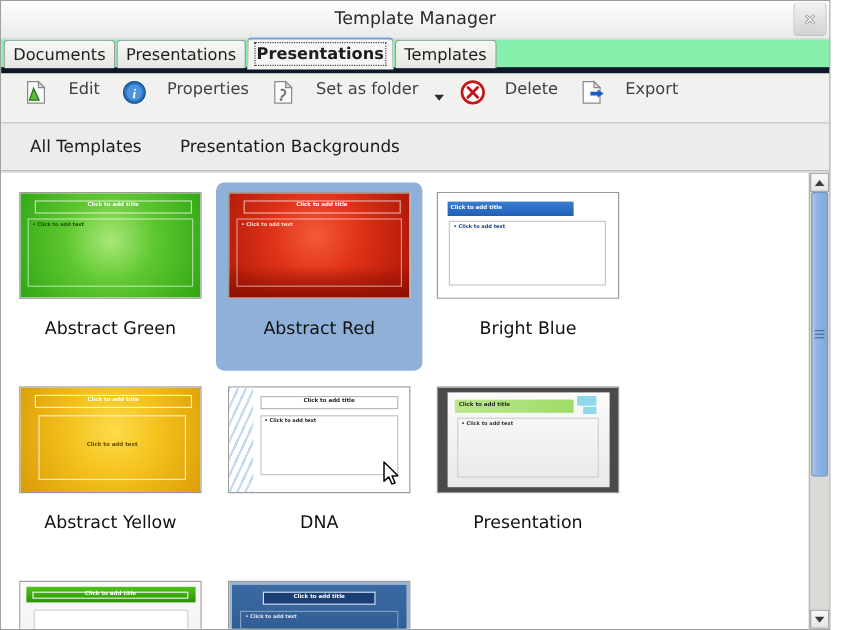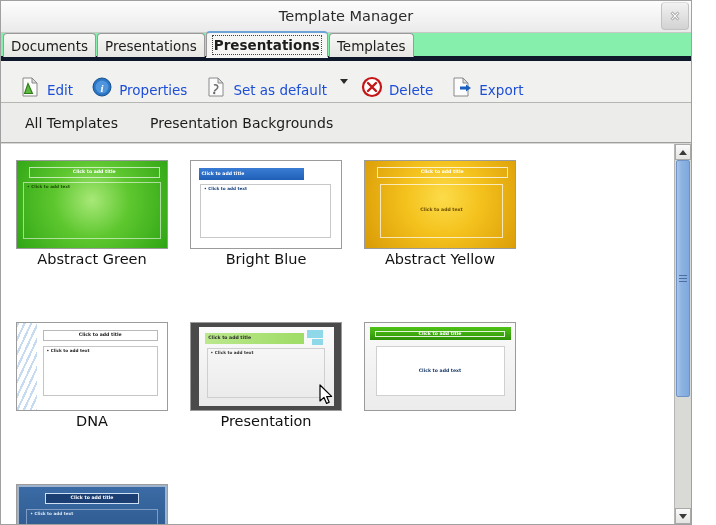--- a/index.html
+++ b/index.html
@@ -90,28 +90,28 @@
   .toolbar {
     flex: 0 0 42px;
     height: 42px;
     background: #f1f1ef;
     border-bottom: 1px solid #b5b5b2;
     display: flex; align-items: center;
     padding-left: 10px;
     gap: 2px;
   }
   .tbtn {
-    display: flex; align-items: flex-end;
-    gap: 6px;
+    display: flex; align-items: flex-start;
+    gap: 16px;
     height: 34px;
     padding: 0 7px;
     border: 1px solid transparent;
     border-radius: 3px;
     font-size: 13.5px;
-    color: #1d4ed8;
+    color: #404040;
     cursor: pointer;
     white-space: nowrap;
   }
   .tbtn .ic { width: 22px; height: 22px; flex: 0 0 22px; display:block; }
   .dropdown-arrow {
     width: 14px; height: 34px;
     display: flex; align-items: center; justify-content: center;
     cursor: pointer;
   }
   .dropdown-arrow::after {
@@ -165,21 +165,21 @@
   }
   .cell.selected { background: #8fb0d8; }
   .thumb-box {
     width: 152px; height: 89px;
     background: #fff;
     border: 1px solid #9b9b9b;
     overflow: hidden;
     position: relative;
   }
   .cell-label {
-    margin-top: 2px;
+    margin-top: 17px;
     font-size: 14.5px;
     color: #111;
     text-align: center;
   }
 
   
   .slide { position:absolute; inset:0; }
   .ph {
     position: absolute;
     font-size: 4.6px;
@@ -288,21 +288,21 @@
       </div>
       <div class="tbtn">
         <span>
           <svg class="ic" xmlns="http://www.w3.org/2000/svg" viewBox="0 0 22 22">
             <path d="M4 2h9l5 5v13H4z" fill="#fbfbfb" stroke="#8a8a8a"></path>
             <path d="M13 2l5 5h-5z" fill="#dcdcdc" stroke="#8a8a8a"></path>
             <path d="M9 9c2.5-1 4.5 1 3.5 3-1 2-3 2-3 3.5" fill="none" stroke="#6f6f6f" stroke-width="1.6"></path>
             <circle cx="9.2" cy="17" r="1.2" fill="#6f6f6f"></circle>
           </svg>
         </span>
-        <span>Set as default</span>
+        <span>Set as folder</span>
       </div>
       <div class="dropdown-arrow"></div>
       <div class="tbtn">
         <span>
           <svg class="ic" xmlns="http://www.w3.org/2000/svg" viewBox="0 0 22 22">
             <circle cx="11" cy="11" r="9" fill="#fff" stroke="#c41616" stroke-width="2.2"></circle>
             <path d="M7 7l8 8M15 7l-8 8" stroke="#c41616" stroke-width="2.4" stroke-linecap="round"></path>
           </svg>
         </span>
         <span>Delete</span>
@@ -331,20 +331,32 @@
           <div class="thumb-box">
             <div class="slide" style="background:radial-gradient(circle at 50% 45%, #a8e878 0%, #5ec72f 42%, #2fa514 100%);">
               <div class="ph ph-title" style="border:1px solid rgba(255,255,255,.65);color:#fff;">Click to add title</div>
               <div class="ph ph-body" style="border:1px solid rgba(255,255,255,.55);color:#1d4f05;">
                 <div class="bullet">• Click to add text</div>
               </div>
             </div>
           </div>
           <div class="cell-label">Abstract Green</div>
         </div>
+        <div class="cell selected">
+          <div class="thumb-box">
+            <div class="slide" style="background:radial-gradient(circle at 48% 40%, #f35a3a 0%, #e03318 38%, #a81405 100%);">
+              <div style="position:absolute;left:0;right:0;bottom:0;height:30%;background:linear-gradient(to top,#8e1002,rgba(142,16,2,0));"></div>
+              <div class="ph ph-title" style="border:1px solid rgba(255,255,255,.6);color:#fff;">Click to add title</div>
+              <div class="ph ph-body" style="border:1px solid rgba(255,255,255,.5);color:#ffd9cf;">
+                <div class="bullet">• Click to add text</div>
+              </div>
+            </div>
+          </div>
+          <div class="cell-label">Abstract Red</div>
+        </div>
         <div class="cell">
           <div class="thumb-box">
             <div class="slide" style="background:#ffffff;">
               <div class="ph" style="left:5%;right:25%;top:8%;height:14%;background:linear-gradient(to bottom,#3a7cd4,#1f5fb8);color:#fff;display:flex;align-items:center;padding-left:3px;font-weight:bold;">Click to add title</div>
               <div class="ph" style="left:6%;right:7%;top:26%;bottom:12%;border:1px solid #c8c8c8;color:#17407d;">
                 <div class="bullet">• Click to add text</div>
               </div>
             </div>
           </div>
           <div class="cell-label">Bright Blue</div>

